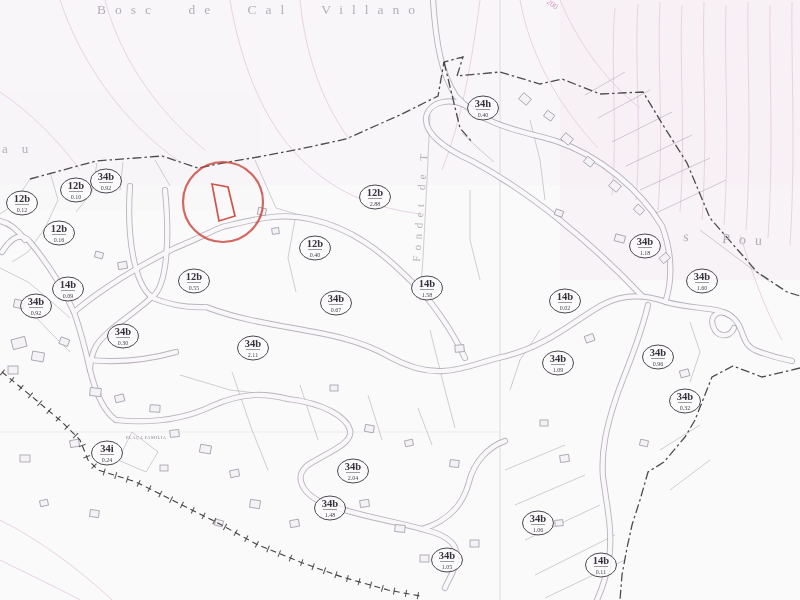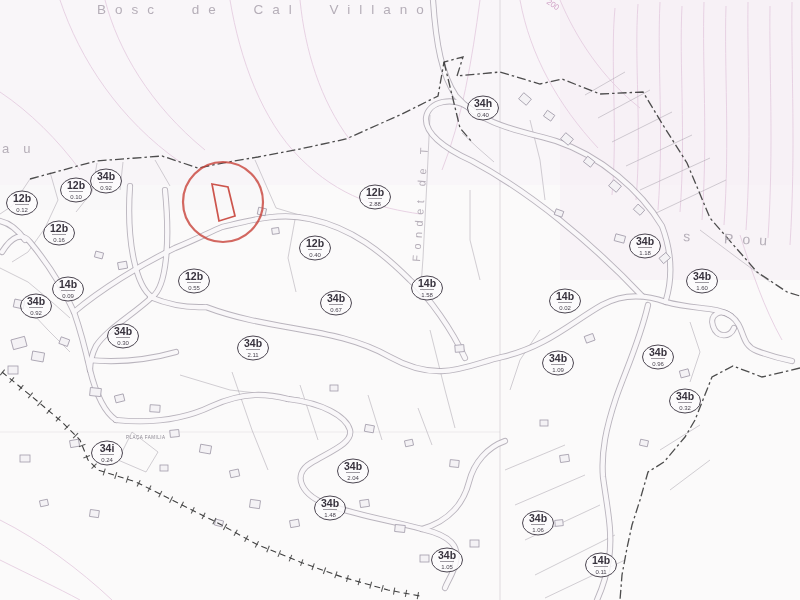--- a/index.html
+++ b/index.html
@@ -1,17 +1,17 @@
 <!DOCTYPE html>
 <html><head>
 <meta charset="utf-8">
 <style>
   html,body{margin:0;padding:0;background:#ddd;}
   .stage{width:800px;height:600px;position:relative;overflow:hidden;background:#fbfafa;
-         font-family:Liberation Sans, sans-serif;}
+         font-family:Liberation Serif, serif;}
   svg{display:block;}
   
   .road-c{fill:none;stroke:#a9a3ae;stroke-width:6.2;stroke-linecap:round;stroke-linejoin:round;opacity:.8}
   .road-f{fill:none;stroke:#f9f7f9;stroke-width:4.4;stroke-linecap:round;stroke-linejoin:round}
   .pline{fill:none;stroke:#a9a3ad;stroke-width:.7;opacity:.75}
   .contour{fill:none;stroke:#e4cbdf;stroke-width:.9;opacity:.95}
   .bldg{fill:#f4f2f5;stroke:#a29caa;stroke-width:.8}
   .dashdot{fill:none;stroke:#3a3a3a;stroke-width:1.3;stroke-dasharray:9 3 2.5 3;opacity:.9}
   .rail-base{fill:none;stroke:#3f3f3f;stroke-width:1.1;stroke-dasharray:6 4}
   .rail-ticks{fill:none;stroke:#3f3f3f;stroke-width:7;stroke-dasharray:1.1 11;opacity:.85}

